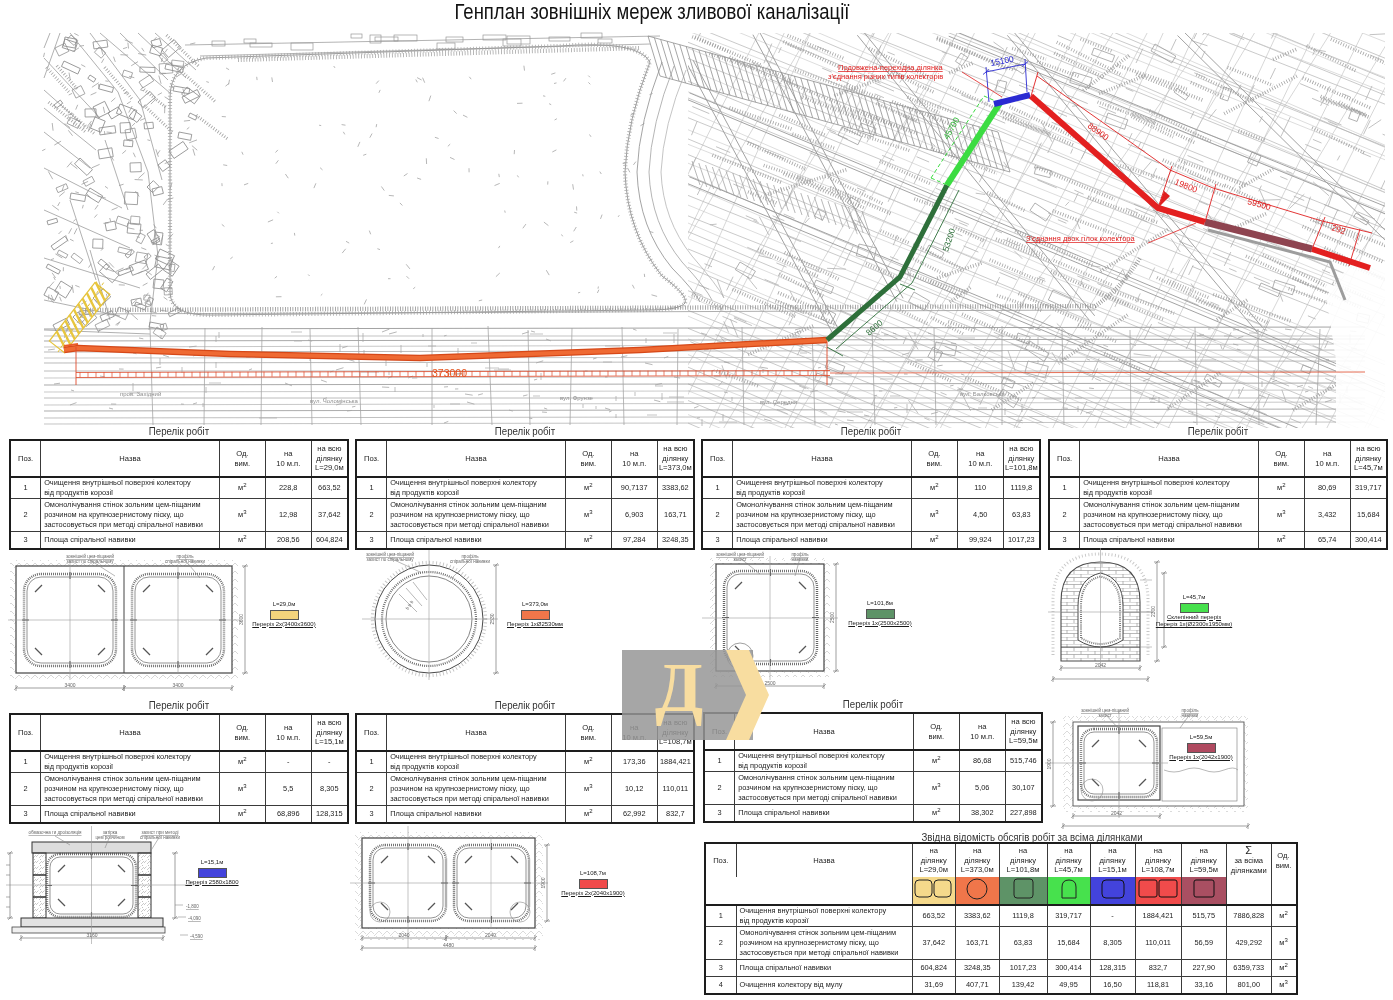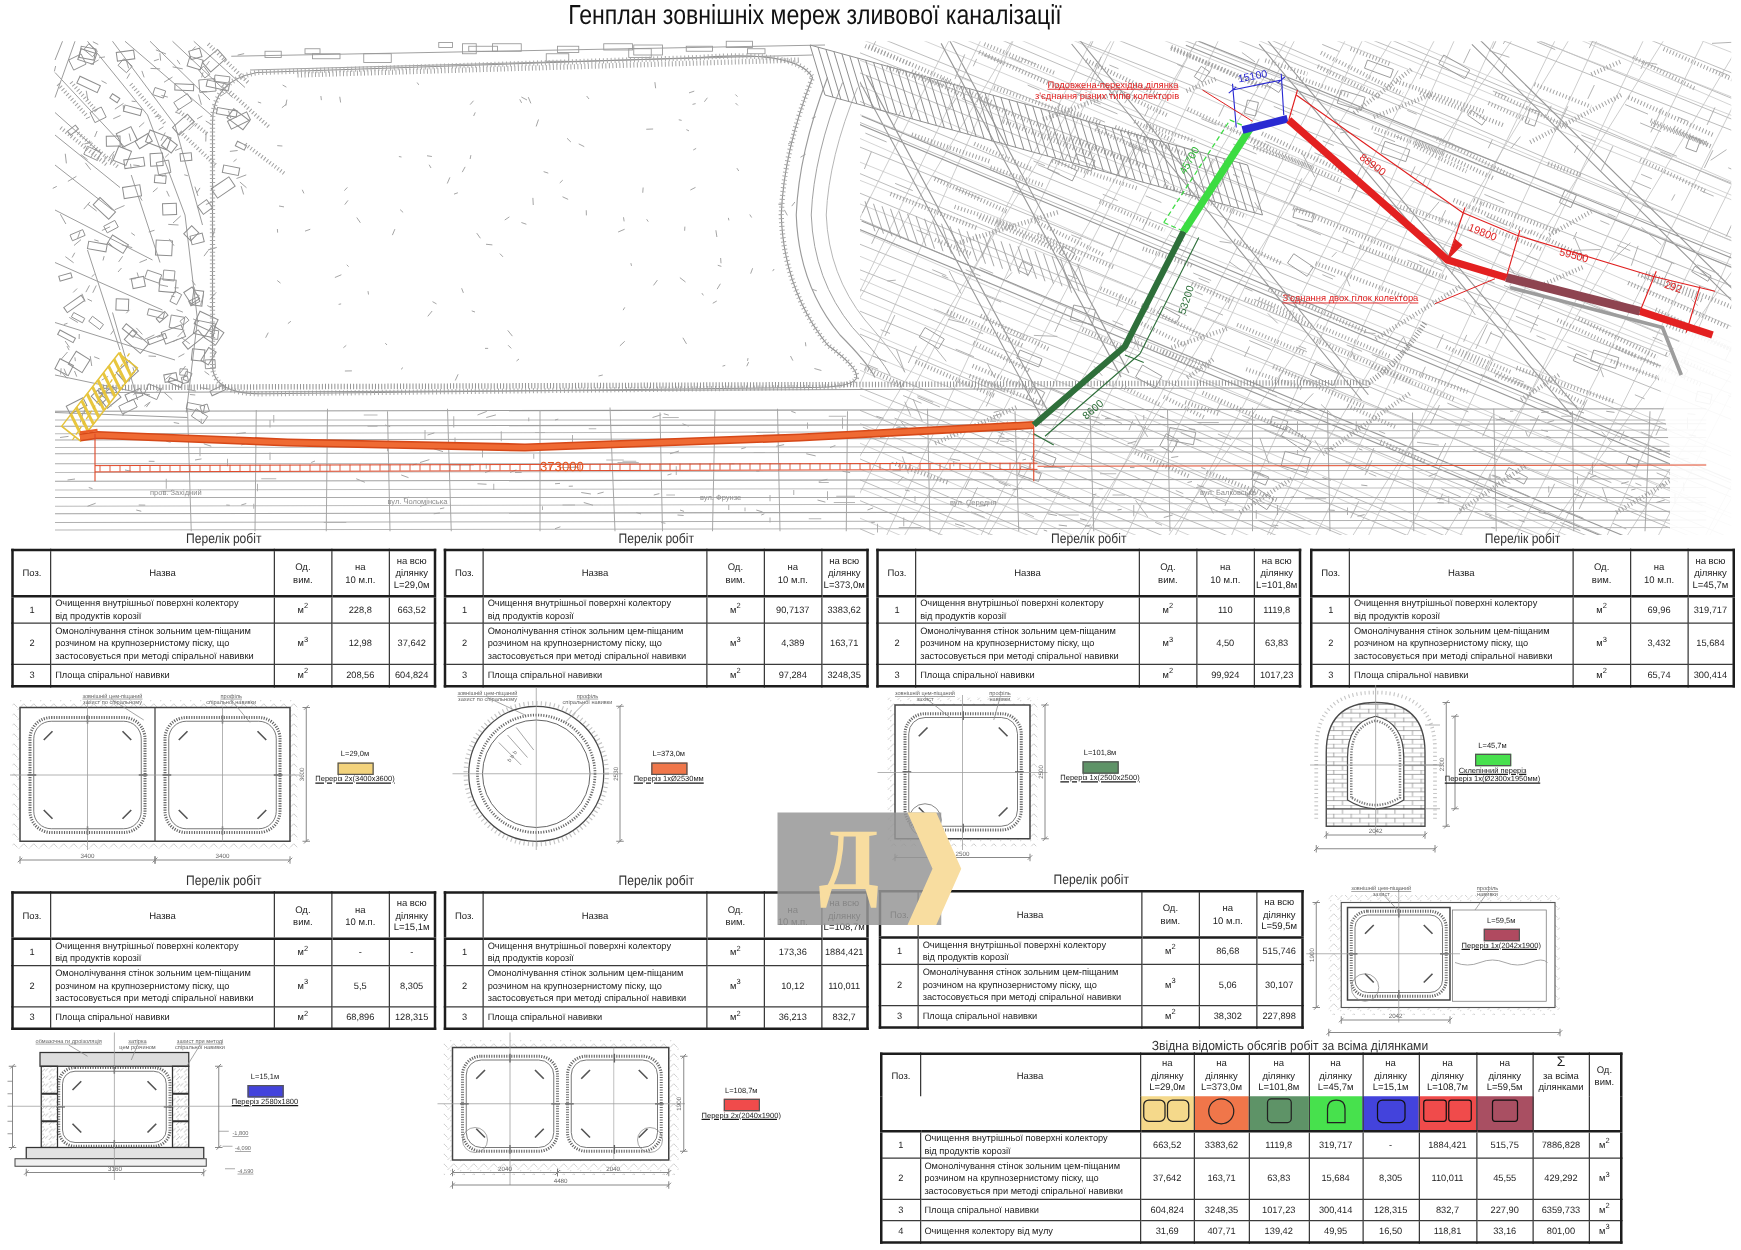--- a/index.html
+++ b/index.html
@@ -770,21 +770,21 @@
             <td class="c1">1</td>
             <td class="c2 nm">Очищення внутрішньої поверхні колектору<br>від продуктів корозії</td>
             <td class="c3">м<span class="sup">2</span></td>
             <td class="c4">90,7137</td>
             <td class="c5">3383,62</td>
           </tr>
 <tr class="r2">
             <td class="c1">2</td>
             <td class="c2 nm">Омонолічування стінок зольним цем-піщаним<br>розчином на крупнозернистому піску, що<br>застосовується при методі спіральної навивки</td>
             <td class="c3">м<span class="sup">3</span></td>
-            <td class="c4">4,389</td>
+            <td class="c4">6,903</td>
             <td class="c5">163,71</td>
           </tr>
 <tr class="r3">
             <td class="c1">3</td>
             <td class="c2 nm">Площа спіральної навивки</td>
             <td class="c3">м<span class="sup">2</span></td>
             <td class="c4">97,284</td>
             <td class="c5">3248,35</td>
           </tr>
 </tbody>
@@ -837,21 +837,21 @@
             <td class="c1">Поз.</td>
             <td class="c2">Назва</td>
             <td class="c3">Од.<br>вим.</td>
             <td class="c4">на<br>10 м.п.</td>
             <td class="c5">на всю<br>ділянку<br>L=45,7м</td>
           </tr>
 <tr class="r1">
             <td class="c1">1</td>
             <td class="c2 nm">Очищення внутрішньої поверхні колектору<br>від продуктів корозії</td>
             <td class="c3">м<span class="sup">2</span></td>
-            <td class="c4">69,96</td>
+            <td class="c4">80,69</td>
             <td class="c5">319,717</td>
           </tr>
 <tr class="r2">
             <td class="c1">2</td>
             <td class="c2 nm">Омонолічування стінок зольним цем-піщаним<br>розчином на крупнозернистому піску, що<br>застосовується при методі спіральної навивки</td>
             <td class="c3">м<span class="sup">3</span></td>
             <td class="c4">3,432</td>
             <td class="c5">15,684</td>
           </tr>
 <tr class="r3">
@@ -925,21 +925,21 @@
             <td class="c1">2</td>
             <td class="c2 nm">Омонолічування стінок зольним цем-піщаним<br>розчином на крупнозернистому піску, що<br>застосовується при методі спіральної навивки</td>
             <td class="c3">м<span class="sup">3</span></td>
             <td class="c4">10,12</td>
             <td class="c5">110,011</td>
           </tr>
 <tr class="r3">
             <td class="c1">3</td>
             <td class="c2 nm">Площа спіральної навивки</td>
             <td class="c3">м<span class="sup">2</span></td>
-            <td class="c4">36,213</td>
+            <td class="c4">62,992</td>
             <td class="c5">832,7</td>
           </tr>
 </tbody>
       </table>
     </div>
 
 <div class="ttl" style="left:808px;top:698px;width:130px;">Перелік робіт</div>
 
 <div class="ptab" style="left:703px;top:712px;width:340px;">
 <table cellspacing="0">
@@ -1295,21 +1295,21 @@
           </tr>
 <tr style="height:33px">
             <td>2</td>
             <td class="nm">Омонолічування стінок зольним цем-піщаним<br>розчином на крупнозернистому піску, що<br>застосовується при методі спіральної навивки</td>
             <td>37,642</td>
             <td>163,71</td>
             <td>63,83</td>
             <td>15,684</td>
             <td>8,305</td>
             <td>110,011</td>
-            <td>45,55</td>
+            <td>56,59</td>
             <td>429,292</td>
             <td>м<span class="sup">3</span></td>
           </tr>
 <tr style="height:17px">
             <td>3</td>
             <td class="nm">Площа спіральної навивки</td>
             <td>604,824</td>
             <td>3248,35</td>
             <td>1017,23</td>
             <td>300,414</td>

